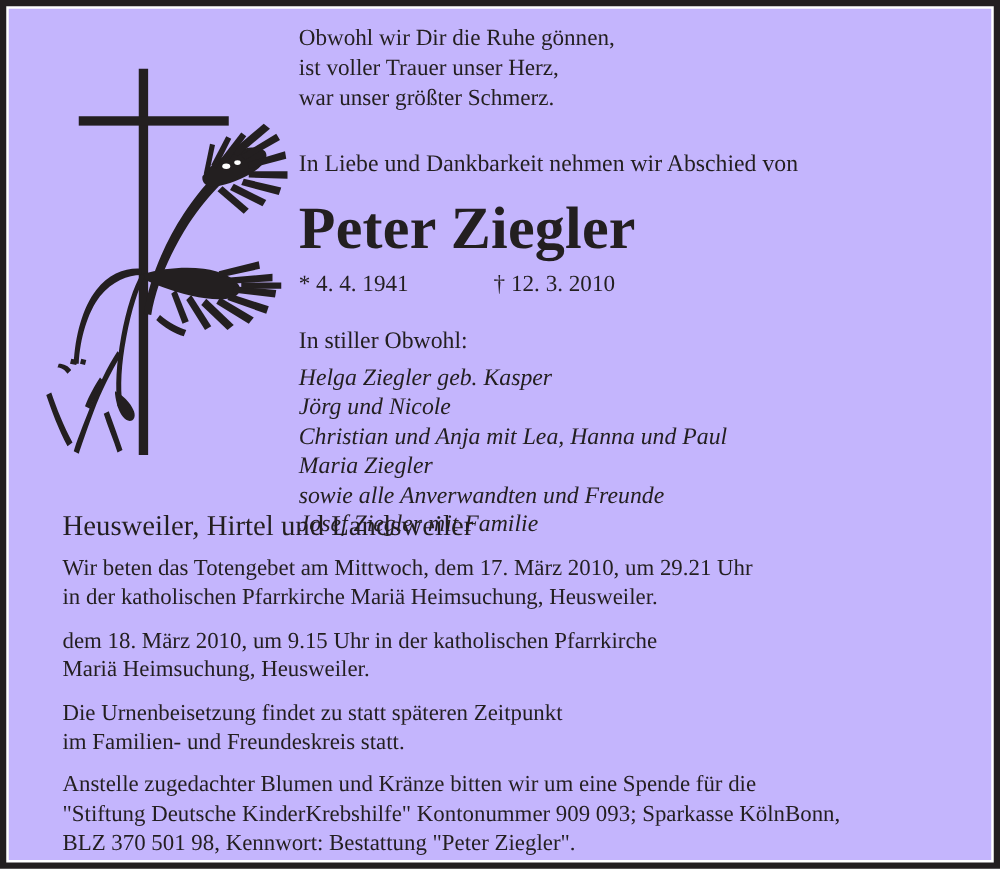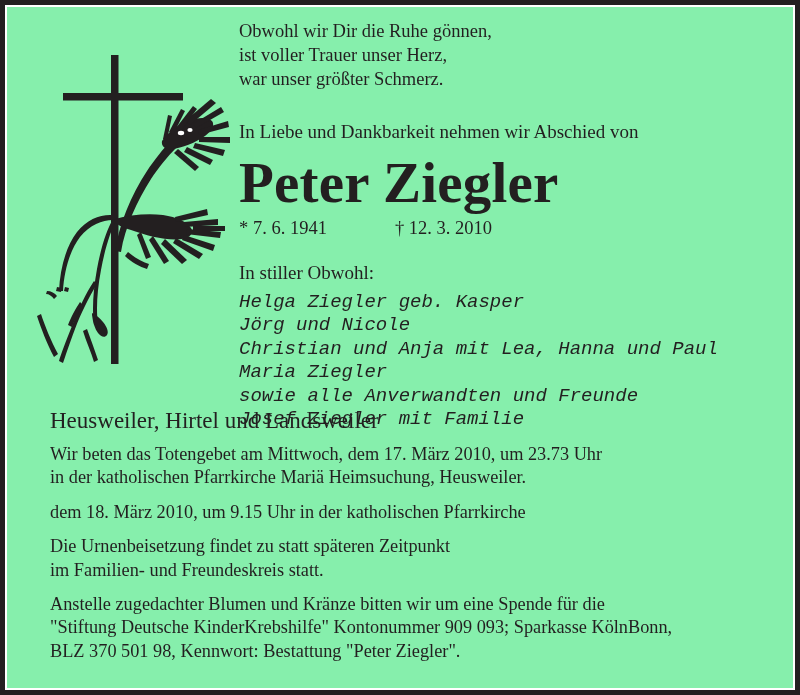--- a/index.html
+++ b/index.html
@@ -20,21 +20,21 @@
     position: relative;
     box-sizing: border-box;
     width: 800px;
     height: 695px;
     background: #ffffff;
     border: 5px solid #231f20;
   }
   #card-inner {
     position: absolute;
     inset: 2px;
-    background: #86efac;
+    background: #c4b5fd;
   }
 
   
   #emblem {
     position: absolute;
     left: 28px;
     top: 22px;
     width: 200px;
     height: 335px;
   }
@@ -55,21 +55,21 @@
   }
 
   #farewell-line {
     font-size: 19px;
     line-height: 24px;
     margin-top: 28px;
     white-space: nowrap;
   }
 
   #deceased-name {
-    font-size: 57px;
+    font-size: 48px;
     font-weight: bold;
     line-height: 54px;
     letter-spacing: 0.2px;
     margin-top: 12px;
     white-space: nowrap;
   }
 
   #life-dates {
     font-size: 18.5px;
     line-height: 24px;
@@ -80,21 +80,20 @@
   #death-date { display: inline-block; margin-left: 68px; }
 
   #mourners-heading {
     font-size: 19px;
     line-height: 24px;
     margin-top: 21px;
     white-space: nowrap;
   }
   #mourners-list {
     margin-top: 6px;
-    font-family: Liberation Mono, monospace;
   }
   .mourner-line {
     font-style: italic;
     font-size: 19px;
     line-height: 23.5px;
     white-space: nowrap;
   }
 
   
   #lower-text {
@@ -199,46 +198,47 @@
         <div class="verse-line">Obwohl wir Dir die Ruhe gönnen,</div>
         <div class="verse-line">ist voller Trauer unser Herz,</div>
         <div class="verse-line">war unser größter Schmerz.</div>
       </div>
 
       <div id="farewell-line">In Liebe und Dankbarkeit nehmen wir Abschied von</div>
 
       <div id="deceased-name">Peter Ziegler</div>
 
       <div id="life-dates">
-        <span id="birth-date">* 7. 6. 1941</span><span id="death-date">† 12. 3. 2010</span>
+        <span id="birth-date">* 4. 4. 1941</span><span id="death-date">† 12. 3. 2010</span>
       </div>
 
       <div id="mourners-heading">In stiller Obwohl:</div>
 
       <div id="mourners-list">
         <div class="mourner-line">Helga Ziegler geb. Kasper</div>
         <div class="mourner-line">Jörg und Nicole</div>
         <div class="mourner-line">Christian und Anja mit Lea, Hanna und Paul</div>
         <div class="mourner-line">Maria Ziegler</div>
         <div class="mourner-line">sowie alle Anverwandten und Freunde</div>
         <div class="mourner-line">Josef Ziegler mit Familie</div>
       </div>
     </div>
 
     <div id="lower-text">
 
       <div id="place-line">Heusweiler, Hirtel und Landsweiler</div>
 
       <div class="info-block">
-        <div class="info-line">Wir beten das Totengebet am Mittwoch, dem 17. März 2010, um 23.73 Uhr</div>
+        <div class="info-line">Wir beten das Totengebet am Mittwoch, dem 17. März 2010, um 29.21 Uhr</div>
         <div class="info-line">in der katholischen Pfarrkirche Mariä Heimsuchung, Heusweiler.</div>
       </div>
 
       <div class="info-block">
         <div class="info-line">dem 18. März 2010, um 9.15 Uhr in der katholischen Pfarrkirche</div>
+        <div class="info-line">Mariä Heimsuchung, Heusweiler.</div>
       </div>
 
       <div class="info-block">
         <div class="info-line">Die Urnenbeisetzung findet zu statt späteren Zeitpunkt</div>
         <div class="info-line">im Familien- und Freundeskreis statt.</div>
       </div>
 
       <div class="info-block">
         <div class="info-line">Anstelle zugedachter Blumen und Kränze bitten wir um eine Spende für die</div>
         <div class="info-line">"Stiftung Deutsche KinderKrebshilfe" Kontonummer 909 093; Sparkasse KölnBonn,</div>

